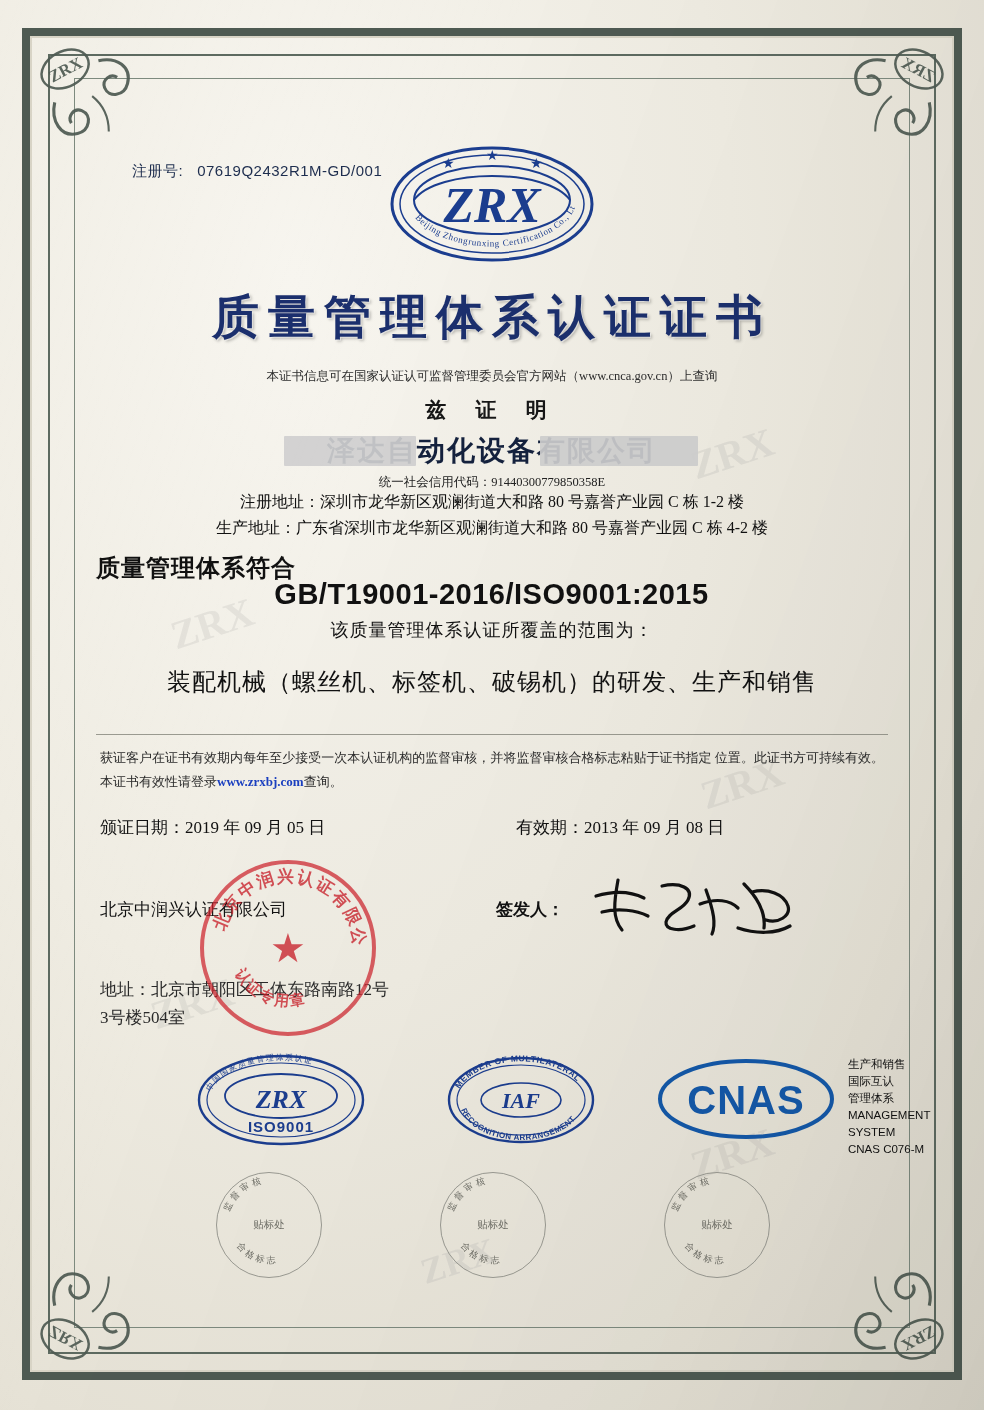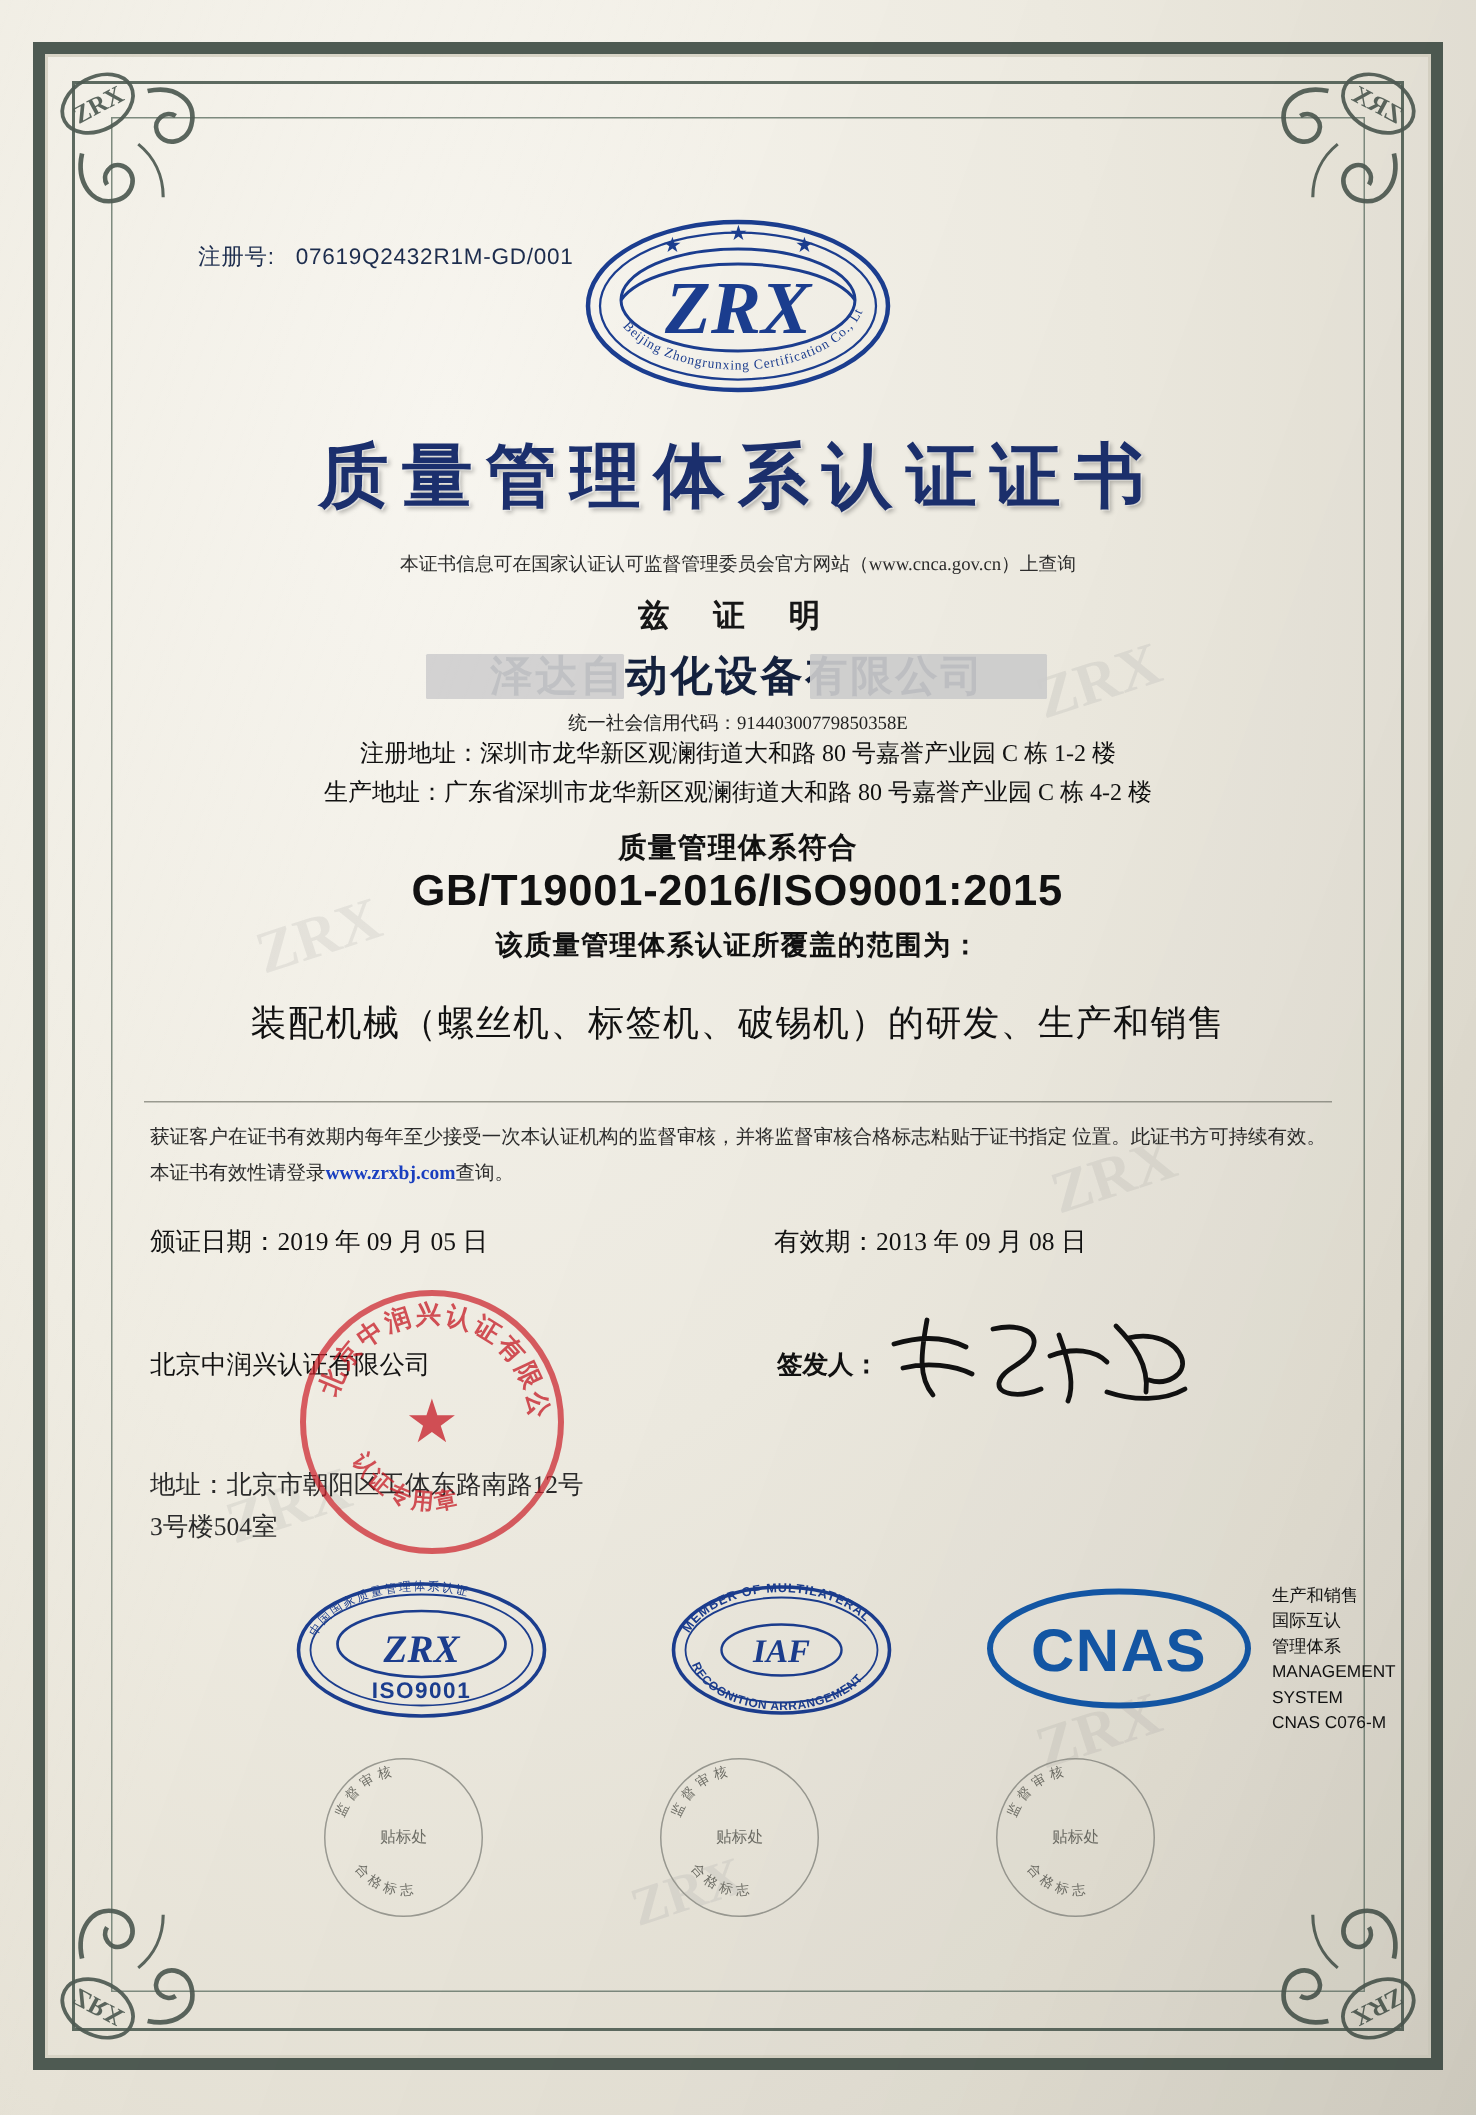--- a/index.html
+++ b/index.html
@@ -172,22 +172,21 @@
     color: #111;
     font-family: "Liberation Serif", serif;
   }
   .addr-1 { top: 392px; }
   .addr-2 { top: 418px; }
 
   .conform-label {
     position: absolute;
     top: 452px;
     left: 0; right: 0;
-    text-align: center;
-    font-size: 19px;
+    font-size: 24px;
     font-weight: bold;
     color: #111;
     font-family: Liberation Sans, sans-serif;
     letter-spacing: 1px;
   }
   .standard {
     position: absolute;
     top: 478px;
     left: 0; right: 1px;
     text-align: center;
@@ -196,21 +195,21 @@
     color: #111;
     font-family: "Liberation Sans", sans-serif;
     letter-spacing: .5px;
   }
   .scope-label {
     position: absolute;
     top: 518px;
     left: 0; right: 0;
     text-align: center;
     font-size: 18px;
-    font-weight: bold;
+    font-weight: normal;
     color: #111;
     font-family: "Liberation Serif", serif;
     letter-spacing: 1px;
   }
   .scope-text {
     position: absolute;
     top: 566px;
     left: 0; right: 0;
     text-align: center;
     font-size: 24px;
@@ -274,21 +273,20 @@
     font-family: "Liberation Serif", serif;
   }
   .signer-label {
     position: absolute;
     top: 798px;
     left: 400px;
     font-size: 17px;
     font-weight: bold;
     color: #111;
     font-family: "Liberation Serif", serif;
-    margin-left: 22px;
   }
   .signature {
     position: absolute;
     top: 768px;
     left: 492px;
     width: 210px;
     height: 74px;
   }
 
   

